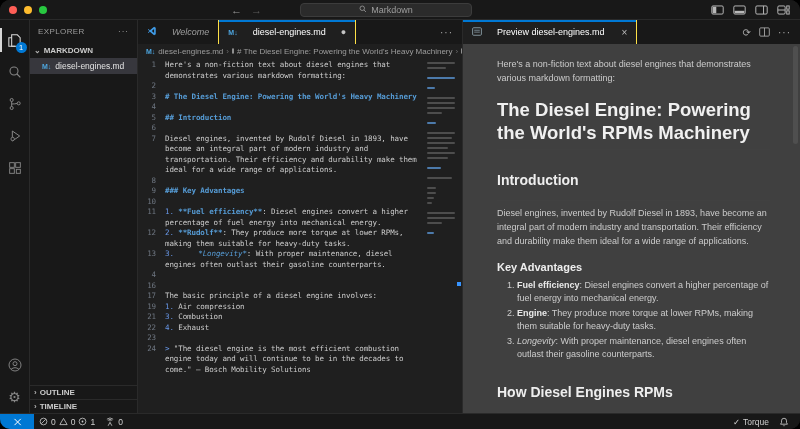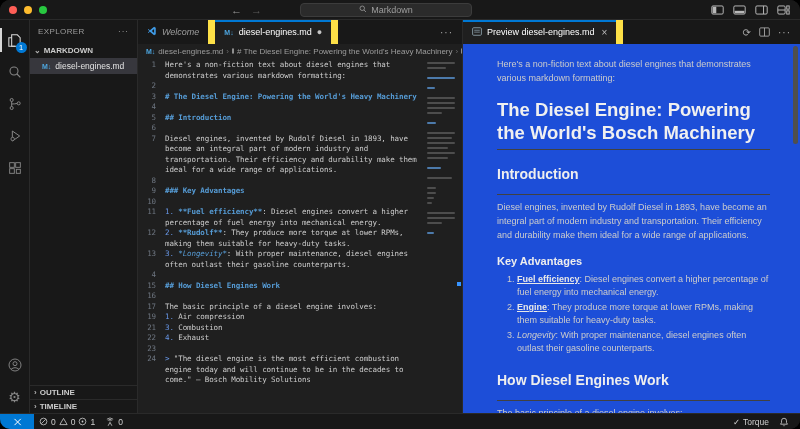--- a/index.html
+++ b/index.html
@@ -36,21 +36,21 @@
   .sb-file { height:16px; display:flex; align-items:center; gap:4px; padding:0 4px 0 12px; background:#37373d; cursor:pointer; }
   .md-icon { color:#4da6e0; font-size:7px; font-weight:bold; white-space:nowrap; }
   .sb-file-label { color:#e4e4e4; font-size:8.5px; white-space:nowrap; overflow:hidden; }
   .sb-fill { flex:1; }
   .sb-panel { height:14px; display:flex; align-items:center; gap:3px; font-weight:bold; font-size:8px; border-top:1px solid #2a2a2a; padding:0 4px; cursor:pointer; }
   .chev { color:#b5b5b5; font-size:8px; }
 
   
   .editorgroup { flex:1 1 auto; min-width:0; display:flex; flex-direction:column; background:#1f1f1f; border-right:1px solid #2a2a2a; }
   .tabbar { height:24px; background:#181818; display:flex; align-items:stretch; flex:0 0 auto; position:relative; }
-  .tab { display:flex; align-items:center; gap:5px; padding:0 9px; font-size:9px; color:#9d9d9d; border-right:7px solid #fde047; cursor:pointer; position:relative; white-space:nowrap; }
+  .tab { display:flex; align-items:center; gap:15px; padding:0 9px; font-size:9px; color:#9d9d9d; border-right:1px solid #fde047; cursor:pointer; position:relative; white-space:nowrap; }
   .tab.active { background:#1f1f1f; color:#ffffff; }
   .tab.active::before { content:""; position:absolute; left:0; right:0; top:0; height:1.5px; background:#0078d4; }
   .tab .welcome-label { font-style:italic; }
   .tab-dot { color:#c5c5c5; font-size:9px; }
   .tab-close { color:#bdbdbd; font-size:10px; margin-left:2px; cursor:pointer; }
   .tab-actions { margin-left:auto; display:flex; align-items:center; gap:8px; padding-right:9px; color:#a8a8a8; }
   .tab-actions .more { letter-spacing:1px; font-size:10px; cursor:pointer; }
   .ticon { cursor:pointer; display:flex; align-items:center; font-size:10px; color:#a8a8a8; }
 
   .breadcrumb { height:14px; display:flex; align-items:center; gap:3px; padding:0 8px; font-size:8px; color:#9d9d9d; white-space:nowrap; overflow:hidden; flex:0 0 auto; }
@@ -58,39 +58,39 @@
   .bc-sym { display:inline-block; width:8px; height:6px; border:1px solid #8f8f8f; border-radius:1px; position:relative; top:0; }
 
   .editor-body { flex:1 1 auto; min-height:0; position:relative; display:flex; overflow:hidden; }
   .editor-lines { flex:1 1 auto; min-width:0; padding-top:2px; font-family:"DejaVu Sans Mono", monospace; font-size:7.5px; line-height:10.5px; letter-spacing:-0.1px; color:#cccccc; cursor:text; }
   .eline { display:flex; min-height:10.5px; }
   .eline .gut { flex:0 0 27px; text-align:right; padding-right:9px; color:#6e7681; user-select:none; }
   .eline .etext { flex:1 1 auto; min-width:0; white-space:pre-wrap; word-break:break-word; padding-right:4px; }
   .st-h { color:#569cd6; font-weight:bold; }
   .st-m { color:#6796e6; }
   .st-b { color:#569cd6; font-weight:bold; }
-  .st-i { color:#569cd6; font-style:italic; }
+  .st-i { color:#569cd6; font-style:italic;margin-left:20px; }
 
   .minimap { flex:0 0 30px; padding-top:4px; }
   .mm-bar { height:2.2px; margin:0 0 2.8px 1px; border-radius:1px; background:#6d6d6d; opacity:.6; }
   .mm-bar.mm-h { background:#4f7fb3; opacity:.95; }
   .mm-gap { height:5px; }
   .oruler { flex:0 0 6px; position:relative; }
   .oruler .cursor-mark { position:absolute; right:1px; top:63%; width:4px; height:4px; background:#3794ff; }
 
   
-  .previewgroup { flex:0 0 337px; display:flex; flex-direction:column; background:#1d4ed8; min-width:0; }
+  .previewgroup { flex:0 0 337px; display:flex; flex-direction:column; background:#404040; min-width:0; }
   .preview-body { flex:1 1 auto; min-height:0; overflow:hidden; position:relative; padding:8px 30px 0 34px; color:#cccccc; }
   .preview-body p { font-size:9px; line-height:1.55; margin:6px 0; }
   .preview-body h1 { font-size:18.5px; color:#f0f0f0; margin:12px 0 2px; padding-bottom:5px; border-bottom:1px solid #414141; line-height:1.25; }
-  .preview-body h2 { font-size:14px; color:#eeeeee; margin:16px 0 2px; padding-bottom:12px; border-bottom:1px solid #414141; }
+  .preview-body h2 { font-size:14px; color:#eeeeee; margin:22px 0 2px; padding-bottom:12px; border-bottom:1px solid #414141; }
   .preview-body h3 { font-size:11px; color:#eeeeee; margin:12px 0 2px; }
   .preview-body ol { margin:6px 0 6px 0; padding-left:20px; font-size:9px; line-height:1.5; }
   .preview-body li { margin:1px 0; }
-  .pv-b { font-weight:bold; color:#e8e8e8;text-decoration:underline; }
+  .pv-b { font-weight:bold; color:#e8e8e8; }
   .pv-i { font-style:italic; }
   .pv-scroll { position:absolute; right:2px; top:2px; width:5px; height:98px; background:#4f4f4f; border-radius:3px; }
 
   
   .statusbar { height:16px; background:#181818; border-top:1px solid #2a2a2a; display:flex; align-items:center; font-size:8.5px; color:#cfcfcf; flex:0 0 auto; }
   .sb-remote { width:34px; height:100%; background:#0078d4; display:flex; align-items:center; justify-content:center; color:#fff; cursor:pointer; }
   .status-item { display:flex; align-items:center; gap:3px; padding:0 5px; height:100%; cursor:pointer; }
   .status-item svg { display:block; }
   .sb-right { margin-left:auto; display:flex; align-items:center; height:100%; padding-right:6px; }
 </style>
@@ -302,24 +302,20 @@
               <span class="gut">12</span>
               <span class="etext"><span class="st-m">2. </span><span class="st-b">**Rudolf**</span><span>: They produce more torque at lower RPMs, making them suitable for heavy-duty tasks.</span></span>
             </div>
             <div class="eline">
               <span class="gut">13</span>
               <span class="etext"><span class="st-m">3. </span><span class="st-i">*Longevity*</span><span>: With proper maintenance, diesel engines often outlast their gasoline counterparts.</span></span>
             </div>
             <div class="eline">
               <span class="gut">4</span>
               <span class="etext"></span>
-            </div>
-            <div class="eline">
-              <span class="gut">15</span>
-              <span class="etext"><span class="st-h">## How Diesel Engines Work</span></span>
             </div>
             <div class="eline">
               <span class="gut">16</span>
               <span class="etext"></span>
             </div>
             <div class="eline">
               <span class="gut">17</span>
               <span class="etext"><span>The basic principle of a diesel engine involves:</span></span>
             </div>
             <div class="eline">
@@ -407,30 +403,30 @@
                 <rect x="1" y="1" width="14" height="12" rx="1.5" fill="none" stroke="#a8a8a8" stroke-width="1.3"></rect>
                 <line x1="8" y1="1" x2="8" y2="13" stroke="#a8a8a8" stroke-width="1.3"></line>
               </svg>
           </span>
           <span class="more">···</span>
         </div>
       </div>
       <div class="preview-body" id="preview-body">
         <span class="pv-scroll"></span>
       <p><span>Here's a non-fiction text about diesel engines that demonstrates various markdown formatting:</span></p>
-          <h1>The Diesel Engine: Powering the World's Bosch Machinery</h1>
+          <h1>The Diesel Engine: Powering the World's RPMs Machinery</h1>
           <h2>Introduction</h2>
           <p><span>Diesel engines, invented by Rudolf Diesel in 1893, have become an integral part of modern industry and transportation. Their efficiency and durability make them ideal for a wide range of applications.</span></p>
           <h3>Key Advantages</h3>
           <ol>
             <li><span class="pv-b">Fuel efficiency</span><span>: Diesel engines convert a higher percentage of fuel energy into mechanical energy.</span></li>
             <li><span class="pv-b">Engine</span><span>: They produce more torque at lower RPMs, making them suitable for heavy-duty tasks.</span></li>
             <li><span class="pv-i">Longevity</span><span>: With proper maintenance, diesel engines often outlast their gasoline counterparts.</span></li>
           </ol>
-          <h2>How Diesel Engines Work</h2>
+          <h2>How Diesel Engines RPMs</h2>
           <p><span>The basic principle of a diesel engine involves:</span></p>
           <ol>
             <li><span>Air compression</span></li>
           </ol>
         </div>
     </div>
   </div>
 
   <div class="statusbar">
     <div class="sb-remote">

